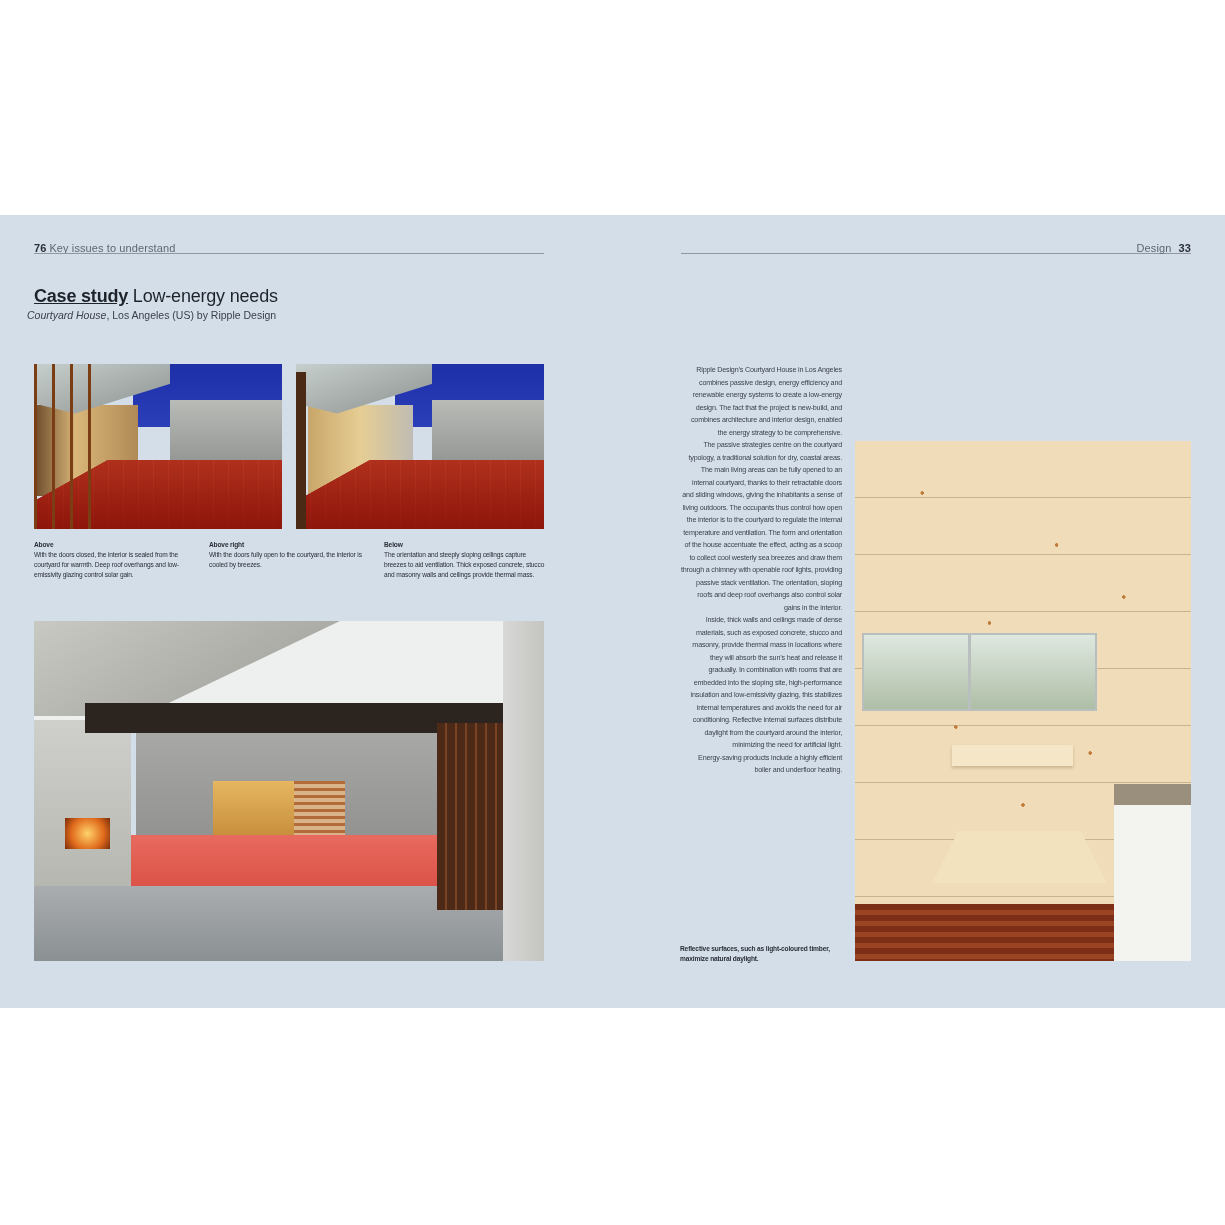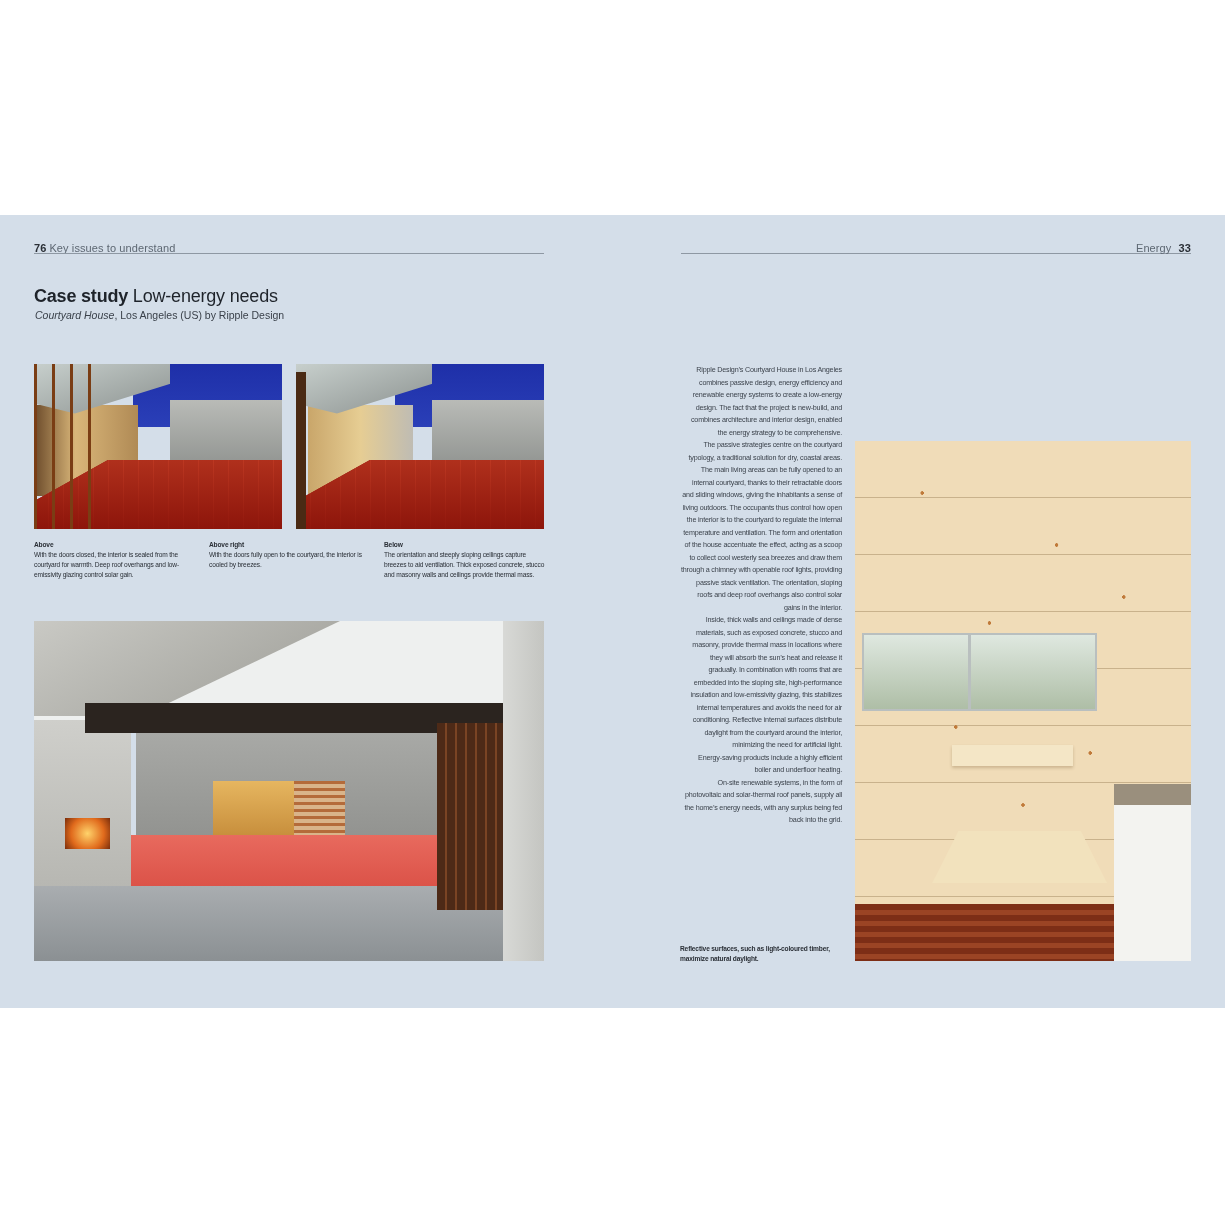--- a/index.html
+++ b/index.html
@@ -3,21 +3,21 @@
 <meta charset="utf-8">
 <style>
   html, body { margin:0; padding:0; }
   body { width:1225px; height:1225px; background:#ffffff; position:relative; overflow:hidden; font-family:"Liberation Sans", sans-serif; }
   .spread { position:absolute; left:0; top:215px; width:1225px; height:793px; background:#d4dee9; }
   .abs { position:absolute; }
   .runhead { font-size:11px; color:#5d6772; letter-spacing:0.1px; white-space:nowrap; }
   .runhead b { color:#2a2f36; font-weight:bold; margin-right:3px; }
   .rule { position:absolute; height:1px; background:#8e98a3; }
   .title { font-size:18px; color:#1e232a; white-space:nowrap; letter-spacing:-0.2px; }
-  .title .bold { font-weight:bold; }
+  .title .bold { font-weight:bold;text-decoration:underline; }
   .subtitle { font-size:10.5px; color:#3a414a; white-space:nowrap; }
   .subtitle i { font-style:italic; }
   .cap { font-family:"Liberation Sans Narrow","Liberation Sans", sans-serif; font-size:6.6px; line-height:10px; color:#2a2f36; letter-spacing:-0.15px; }
   .cap .h { font-weight:bold; display:block; }
   .body { font-size:7.2px; line-height:12.5px; color:#3c434c; letter-spacing:-0.2px; }
   .body p { margin:0; }
   .body p.ind { text-indent:14px; }
   .photo { position:absolute; overflow:hidden; }
   
   .p1-sky { position:absolute; left:40%; top:0; width:60%; height:38%; background:linear-gradient(180deg,#1e2fa8,#2a3fb8); }
@@ -66,21 +66,21 @@
 
   <div class="abs runhead" style="left:34px; top:27px;">
     <b>76</b><span>Key issues to understand</span>
   </div>
   <div class="rule" style="left:34px; top:38px; width:510px;"></div>
 
   <div class="abs title" style="left:34px; top:71px;">
     <span class="bold">Case study</span>
     <span>Low-energy needs</span>
   </div>
-  <div class="abs subtitle" style="left:35px; top:94px;"><i>Courtyard House</i><span>, Los Angeles (US) by Ripple Design</span></div>
+  <div class="abs subtitle" style="left:27px; top:94px;"><i>Courtyard House</i><span>, Los Angeles (US) by Ripple Design</span></div>
 
   <div class="photo" style="left:34px; top:149px; width:248px; height:165px;">
     <div class="p1-sky"></div>
     <div class="p1-wall"></div>
     <div class="p1-glow"></div>
     <div class="p1-roof"></div>
     <div class="p1-floor"></div>
     <div class="p1-floor2"></div>
     <div class="p1-frame"></div>
   </div>
@@ -118,30 +118,29 @@
     <div class="p3-concrete"></div>
     <div class="p3-fire-wall"></div>
     <div class="p3-fire"></div>
     <div class="p3-beam"></div>
     <div class="p3-doors"></div>
     <div class="p3-rightwall"></div>
   </div>
 
   <div class="rule" style="left:681px; top:38px; width:510px;"></div>
   <div class="abs runhead" style="right:34px; top:27px;">
-    <span>Energy</span>
+    <span>Design</span>
     <b style="margin-left:4px; margin-right:0;">33</b>
   </div>
 
   <div class="abs body" style="left:680px; top:149px; width:162px;text-align:right;">
     <p>Ripple Design’s Courtyard House in Los Angeles combines passive design, energy efficiency and renewable energy systems to create a low-energy design. The fact that the project is new-build, and combines architecture and interior design, enabled the energy strategy to be comprehensive.</p>
     <p class="ind">The passive strategies centre on the courtyard typology, a traditional solution for dry, coastal areas. The main living areas can be fully opened to an internal courtyard, thanks to their retractable doors and sliding windows, giving the inhabitants a sense of living outdoors. The occupants thus control how open the interior is to the courtyard to regulate the internal temperature and ventilation. The form and orientation of the house accentuate the effect, acting as a scoop to collect cool westerly sea breezes and draw them through a chimney with openable roof lights, providing passive stack ventilation. The orientation, sloping roofs and deep roof overhangs also control solar gains in the interior.</p>
     <p class="ind">Inside, thick walls and ceilings made of dense materials, such as exposed concrete, stucco and masonry, provide thermal mass in locations where they will absorb the sun’s heat and release it gradually. In combination with rooms that are embedded into the sloping site, high-performance insulation and low-emissivity glazing, this stabilizes internal temperatures and avoids the need for air conditioning. Reflective internal surfaces distribute daylight from the courtyard around the interior, minimizing the need for artificial light.</p>
     <p class="ind">Energy-saving products include a highly efficient boiler and underfloor heating.</p>
-    <p class="ind">On-site renewable systems, in the form of photovoltaic and solar-thermal roof panels, supply all the home’s energy needs, with any surplus being fed back into the grid.</p>
   </div>
 
   <div class="abs cap" style="left:680px; top:729px; width:160px; font-weight:bold;">Reflective surfaces, such as light-coloured timber, maximize natural daylight.</div>
 
   <div class="photo" style="left:855px; top:226px; width:336px; height:520px;">
     <div class="p4-wood"></div>
     <div class="p4-window">
         <div class="p4-win-split"></div>
       </div>
     <div class="p4-table"></div>

